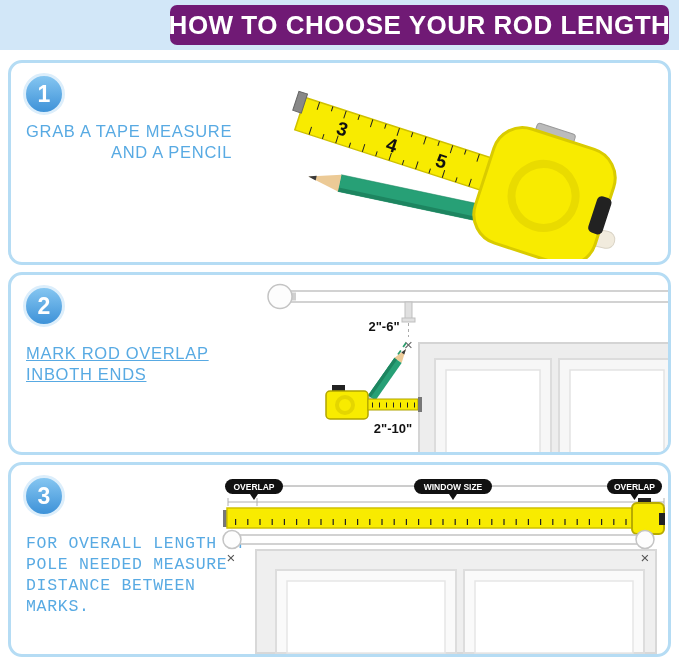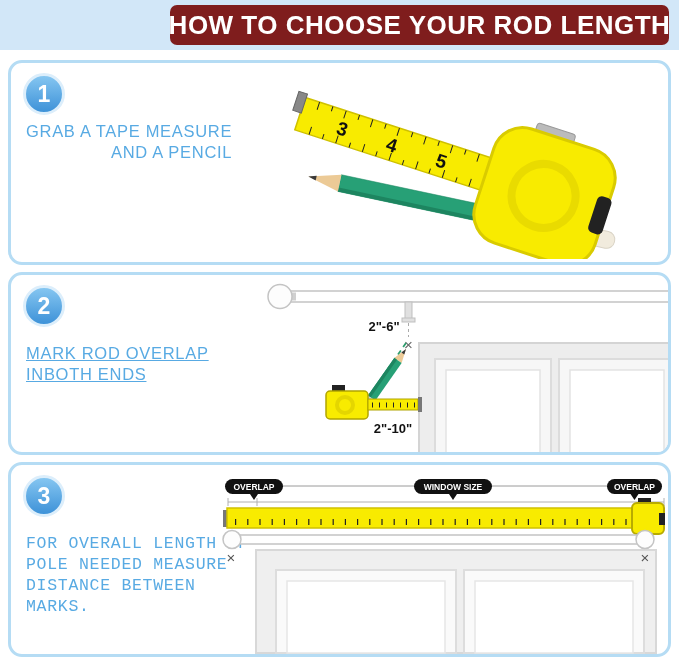--- a/index.html
+++ b/index.html
@@ -4,21 +4,21 @@
 <style>
   html,body{margin:0;padding:0;}
   body{
     width:679px;height:663px;position:relative;overflow:hidden;
     background:#ffffff;font-family:"Liberation Sans",sans-serif;
   }
   
   .banner{position:absolute;top:0;left:0;width:679px;height:50px;background:#d2e7f8;}
   .banner-box{
     position:absolute;top:5px;left:170px;right:10px;height:40px;
-    background:#7f1d1d;border-radius:7px;
+    background:#701a75;border-radius:7px;
     display:flex;align-items:center;justify-content:center;
   }
   .banner-title{color:#fff;font-weight:bold;font-size:26px;letter-spacing:.5px;white-space:nowrap;}
   
   .card{
     position:absolute;left:8px;right:8px;background:#fff;
     border:3px solid #b5dcf4;border-radius:14px;box-sizing:border-box;overflow:hidden;
   }
   .card1{top:60px;height:205px;}
   .card2{top:272px;height:183px;}

